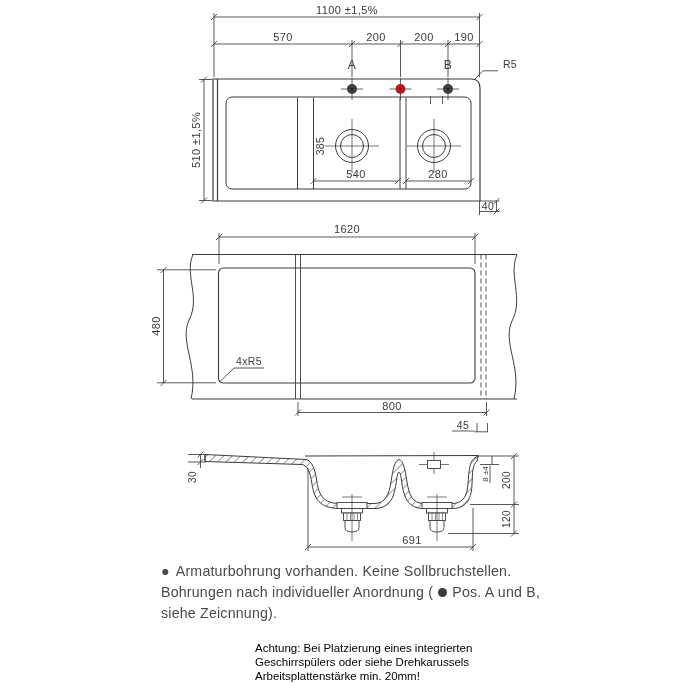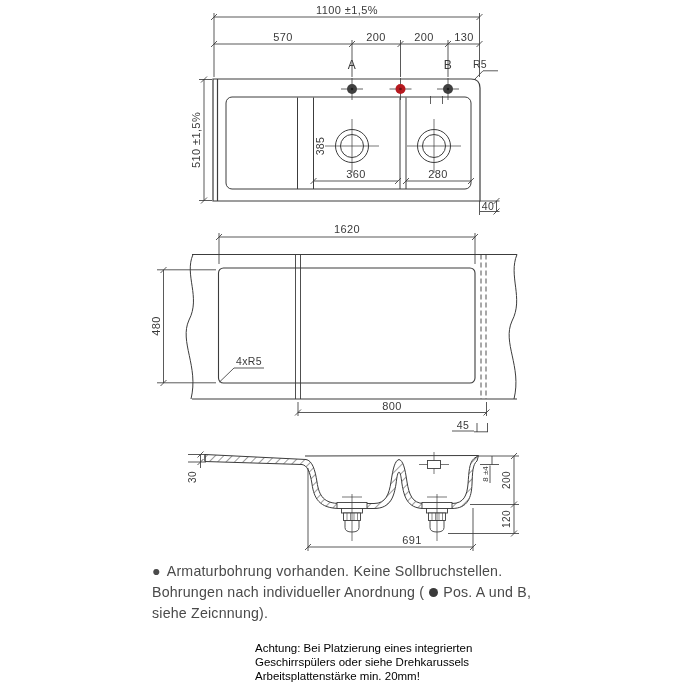--- a/index.html
+++ b/index.html
@@ -6,21 +6,21 @@
   .stage{position:relative;width:700px;height:700px;background:#fff;overflow:hidden;
          font-family:"Liberation Sans",sans-serif;color:#3a3a3a;padding-left:25px;}
   svg{position:absolute;left:0;top:0;}
   .lbl{position:absolute;transform:translate(-50%,-50%);white-space:nowrap;
        font-size:11px;letter-spacing:.4px;color:#3a3a3a;}
   .rot{transform:translate(-50%,-50%) rotate(-90deg);}
   .fs12{font-size:12px;}
   .fs10{font-size:10.5px;}
   .fs9{font-size:10px;}
   .fs8{font-size:8px;letter-spacing:0;}
-  .notes{position:absolute;left:152px;top:561px;font-size:14.2px;line-height:21px;
+  .notes{position:absolute;left:161px;top:561px;font-size:14.2px;line-height:21px;
          color:#4a4a4a;letter-spacing:.2px;}
   .notes .bullet{margin-right:6px;}
   .drill-dot{display:inline-block;width:9px;height:9px;background:#3a3a3a;border-radius:50%;
              margin:0 5px;position:relative;top:0px;}
   .warning{position:absolute;left:255px;top:641px;font-size:11.5px;line-height:14px;color:#000;}
 </style>
 </head>
 <body>
 
 <div class="stage">
@@ -160,27 +160,27 @@
     <path d="M197.5,457.5l6,-6 M197.5,465l6,-6
              M511,459l6,-6 M511,507.5l6,-6 M511,536.5l6,-6
              M305,550l6,-6 M470,550l6,-6"></path>
   </g>
 </svg>
 
 <div class="lbl" style="left:347px;top:10px">1100 ±1,5%</div>
 <div class="lbl" style="left:283px;top:37px">570</div>
 <div class="lbl" style="left:376px;top:37px">200</div>
 <div class="lbl" style="left:424px;top:37px">200</div>
-<div class="lbl" style="left:464px;top:37px">130</div>
+<div class="lbl" style="left:464px;top:37px">190</div>
 <div class="lbl fs12" style="left:352px;top:65px">A</div>
 <div class="lbl fs12" style="left:448px;top:65px">B</div>
-<div class="lbl fs10" style="left:480px;top:64px">R5</div>
+<div class="lbl fs10" style="left:510px;top:64px">R5</div>
 <div class="lbl rot" style="left:196px;top:140px">510 ±1,5%</div>
 <div class="lbl rot fs10" style="left:320px;top:146px">385</div>
-<div class="lbl" style="left:356px;top:174px">360</div>
+<div class="lbl" style="left:356px;top:174px">540</div>
 <div class="lbl" style="left:438px;top:174px">280</div>
 <div class="lbl fs10" style="left:488px;top:206px">40</div>
 
 <div class="lbl" style="left:347px;top:229px">1620</div>
 <div class="lbl rot" style="left:156px;top:326px">480</div>
 <div class="lbl fs10" style="left:249px;top:361px">4xR5</div>
 <div class="lbl" style="left:392px;top:406px">800</div>
 <div class="lbl fs10" style="left:463px;top:425px">45</div>
 
 <div class="lbl rot fs9" style="left:192px;top:477px">30</div>

